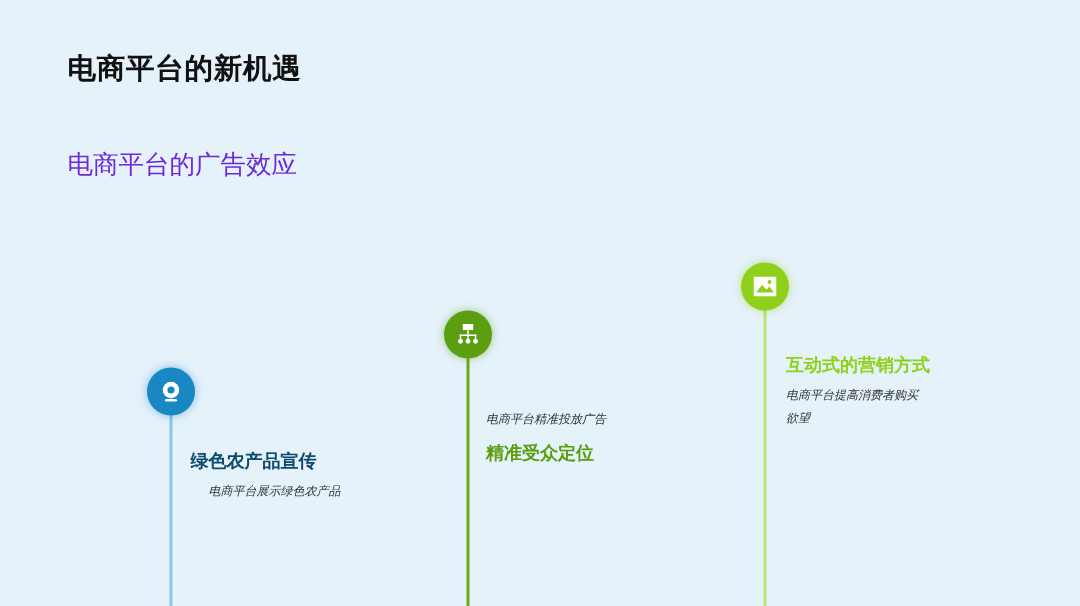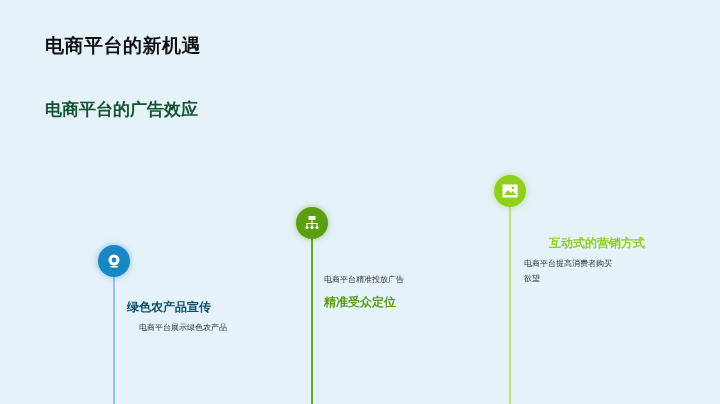--- a/index.html
+++ b/index.html
@@ -10,29 +10,29 @@
       position: relative;
     }
     .title {
       position: absolute; left: 45px; top: 33px;
       font-size: 19px; font-weight: bold; color: #111;
       letter-spacing: 0.5px;
       text-align: right;
     }
     .subtitle {
       position: absolute; left: 45px; top: 98px;
-      font-size: 17px; font-weight: bold; color: #14532d;
+      font-size: 17px; font-weight: normal; color: #6d28d9;
     }
     .circle {
       position: absolute; width: 32px; height: 32px; border-radius: 50%;
       display: flex; align-items: center; justify-content: center;
     }
     .line { position: absolute; width: 2px; }
     .node-title { position: absolute; font-size: 12px; font-weight: bold; white-space: nowrap; }
-    .node-desc { position: absolute; font-size: 8px; color: #333; line-height: 15px; width: 100px; }
+    .node-desc { position: absolute; font-size: 8px; color: #333; line-height: 15px; width: 100px; font-style: italic; }
   </style>
 </head>
 <body>
 
 <div class="title">电商平台的新机遇</div>
 <div class="subtitle">电商平台的广告效应</div>
 
 <div>
   <div class="line" style="left:113px; top:276px; height:128px; background:#8cc6e6;"></div>
   <div class="circle" style="left:98px; top:245px; background:#1a87c5; box-shadow:0 0 6px rgba(26,135,197,0.5);">
@@ -67,15 +67,15 @@
 
 <div>
   <div class="line" style="left:509px; top:206px; height:198px; background:#b9e27a;"></div>
   <div class="circle" style="left:494px; top:175px; background:#8fd11a; box-shadow:0 0 6px rgba(143,209,26,0.5);">
     <svg width="16" height="14" viewBox="0 0 16 14">
       <rect x="0.5" y="0.5" width="15" height="13" fill="#fff"></rect>
       <path d="M2 11 L6 6 L9 9 L11 7 L14 11 Z" fill="#8fd11a"></path>
       <circle cx="11" cy="4" r="1.3" fill="#8fd11a"></circle>
     </svg>
   </div>
-  <div class="node-title" style="left:549px; top:235px; color:#8fd11a;">互动式的营销方式</div>
+  <div class="node-title" style="left:524px; top:235px; color:#8fd11a;">互动式的营销方式</div>
   <div class="node-desc" style="left:524px; top:256px; width:92px;">电商平台提高消费者购买欲望</div>
 </div>
 
 </body></html>

